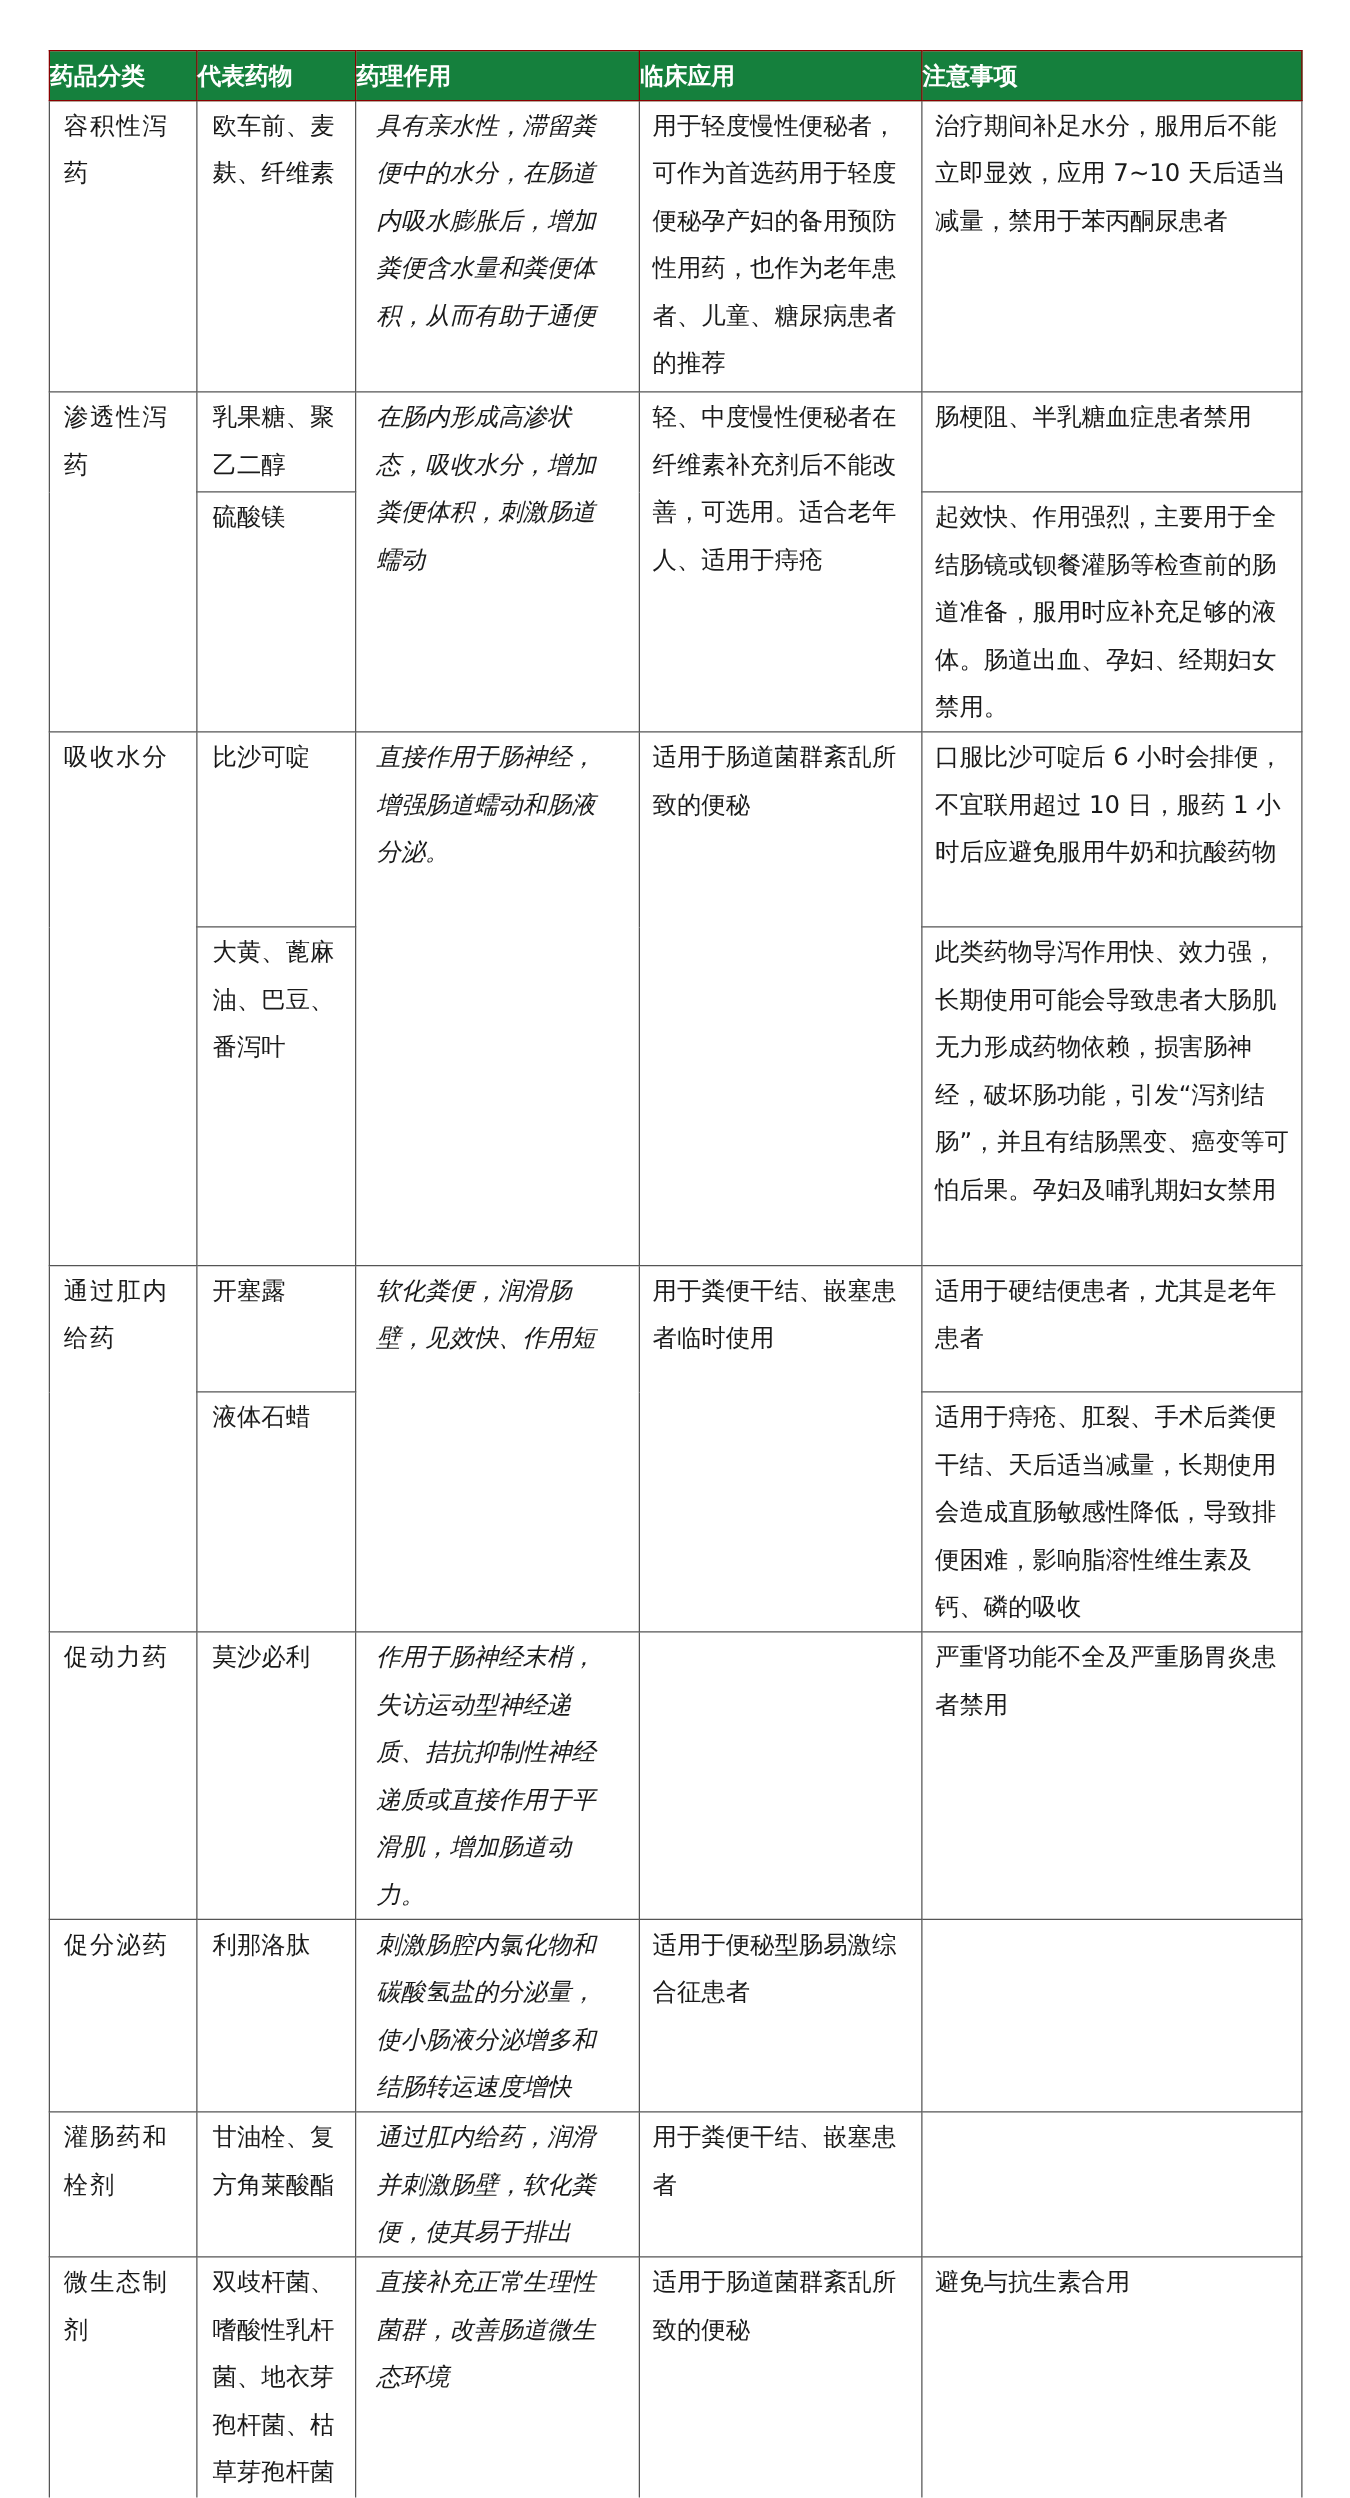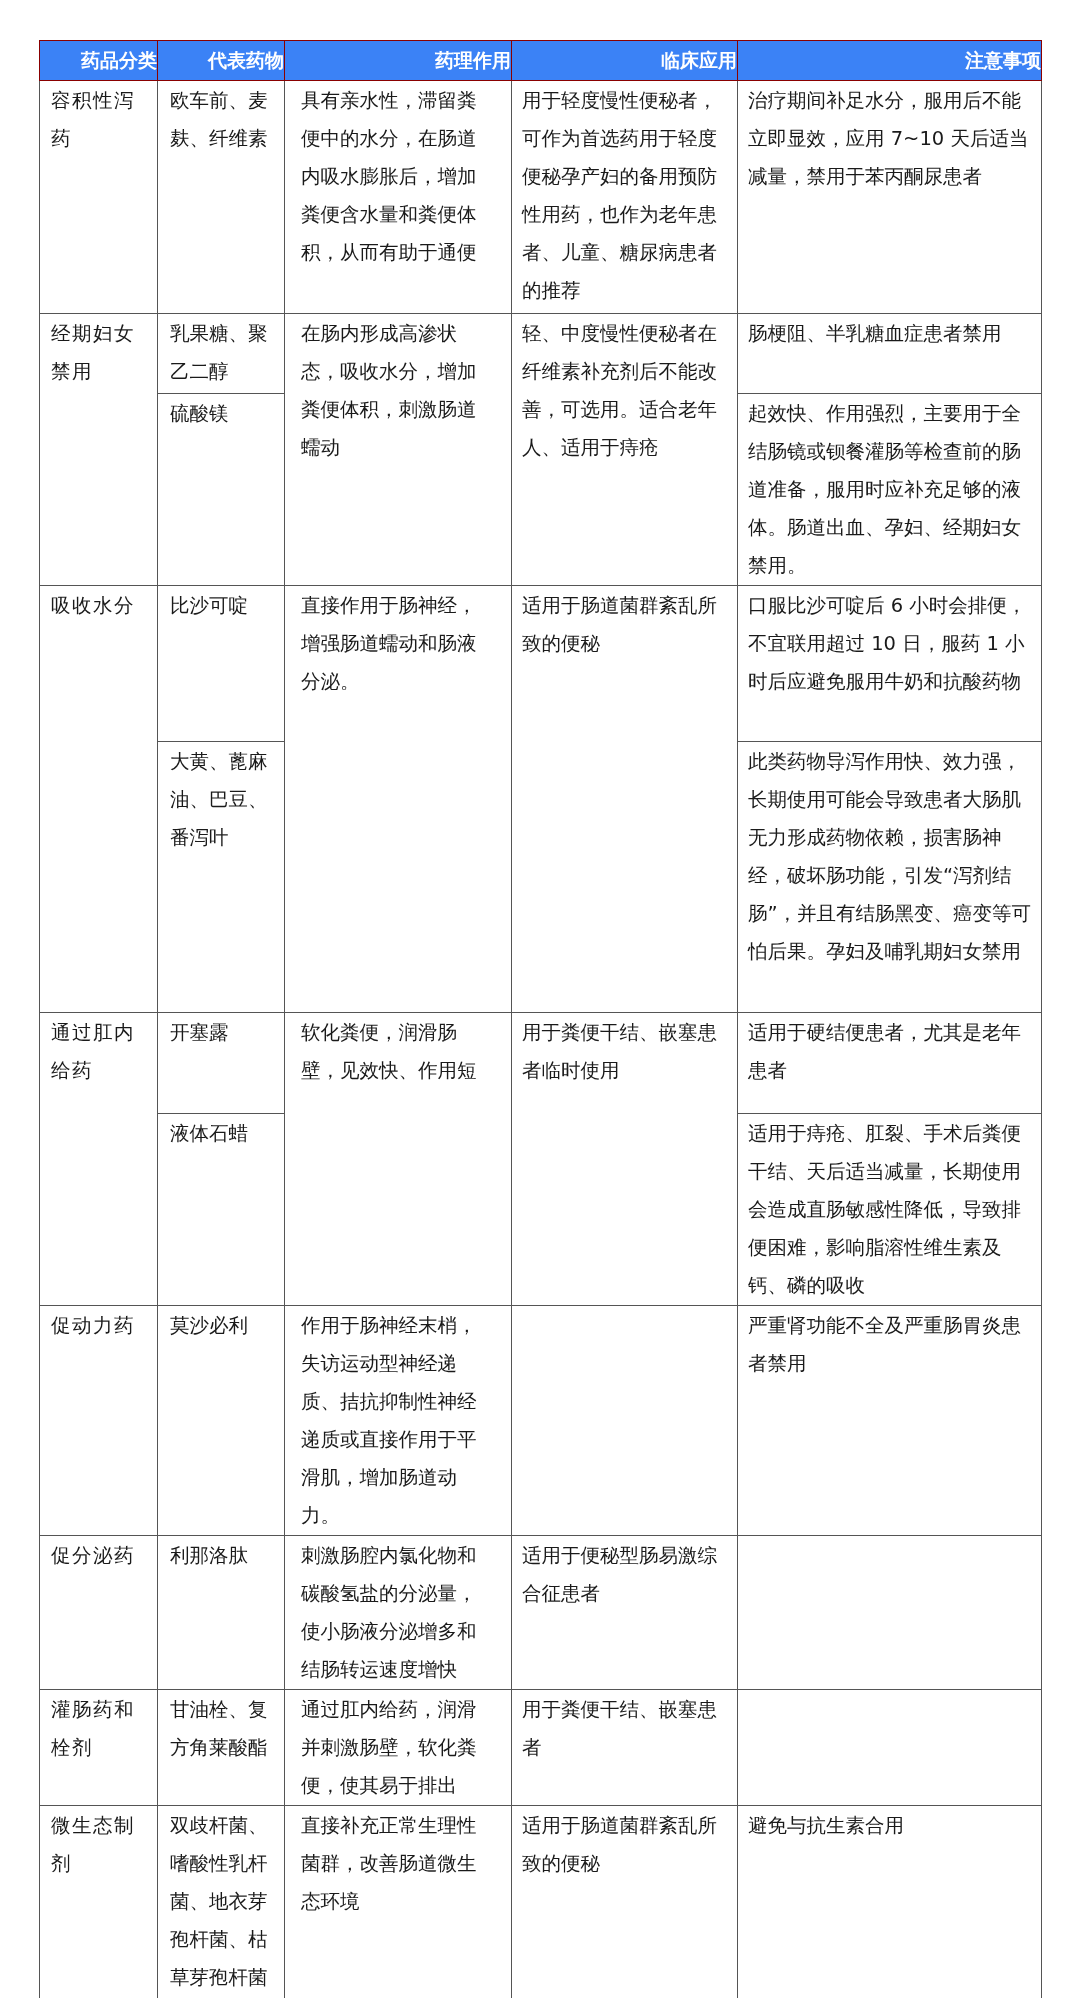--- a/index.html
+++ b/index.html
@@ -8,32 +8,32 @@
   .drug-table {
     position: absolute; left: 39px; top: 40px; width: 1002px;
     border-collapse: collapse; table-layout: fixed;
   }
   .drug-table col.c1 { width: 118px; }
   .drug-table col.c2 { width: 127px; }
   .drug-table col.c3 { width: 227px; }
   .drug-table col.c4 { width: 226px; }
   .drug-table col.c5 { width: 304px; }
   .drug-table th {
-    background: #3b82f6; color: #ffffff; font-weight: bold; font-size: 19px;
-    height: 39px; padding: 0; text-align: right; vertical-align: middle;
+    background: #15803d; color: #ffffff; font-weight: bold; font-size: 19px;
+    height: 39px; padding: 0; text-align: left; vertical-align: middle;
     border: 1.5px solid #8a0000; letter-spacing: 0px;
   }
   .drug-table td {
     border: 1.5px solid #555555; vertical-align: top; text-align: left;
     font-size: 19.5px; line-height: 38px; padding: 0 10px 0 12px;
     word-break: break-all; overflow: hidden;
   }
   .drug-table td.col1 { padding-left: 11px; padding-right: 6px; letter-spacing: 1.5px; margin-top: 39px; }
   .drug-table td.col2 { padding-left: 12px; padding-right: 6px; }
-  .drug-table td.col3 { padding-left: 16px; padding-right: 21px; }
+  .drug-table td.col3 { padding-left: 16px; padding-right: 21px; font-style: italic; }
   .drug-table td.col4 { padding-left: 10px; padding-right: 2px; }
   .drug-table td.col5 { padding-left: 10px; padding-right: 8px; }
   .drug-table td .cell-text { display: block; padding-top: 1px; }
 </style>
 </head>
 <body>
 
 <table class="drug-table">
   <colgroup>
     <col class="c1">
@@ -66,21 +66,21 @@
       <td class="col4">
           <span class="cell-text">用于轻度慢性便秘者，可作为首选药用于轻度便秘孕产妇的备用预防性用药，也作为老年患者、儿童、糖尿病患者的推荐</span>
         </td>
       <td class="col5">
           <span class="cell-text">治疗期间补足水分，服用后不能立即显效，应用 7~10 天后适当减量，禁用于苯丙酮尿患者</span>
         </td>
     </tr>
 
     <tr style="height:80px">
       <td class="col1" rowspan="2">
-          <span class="cell-text">经期妇女禁用</span>
+          <span class="cell-text">渗透性泻药</span>
         </td>
       <td class="col2">
           <span class="cell-text">乳果糖、聚乙二醇</span>
         </td>
       <td class="col3" rowspan="2">
           <span class="cell-text">在肠内形成高渗状态，吸收水分，增加粪便体积，刺激肠道蠕动</span>
         </td>
       <td class="col4" rowspan="2">
           <span class="cell-text">轻、中度慢性便秘者在纤维素补充剂后不能改善，可选用。适合老年人、适用于痔疮</span>
         </td>

